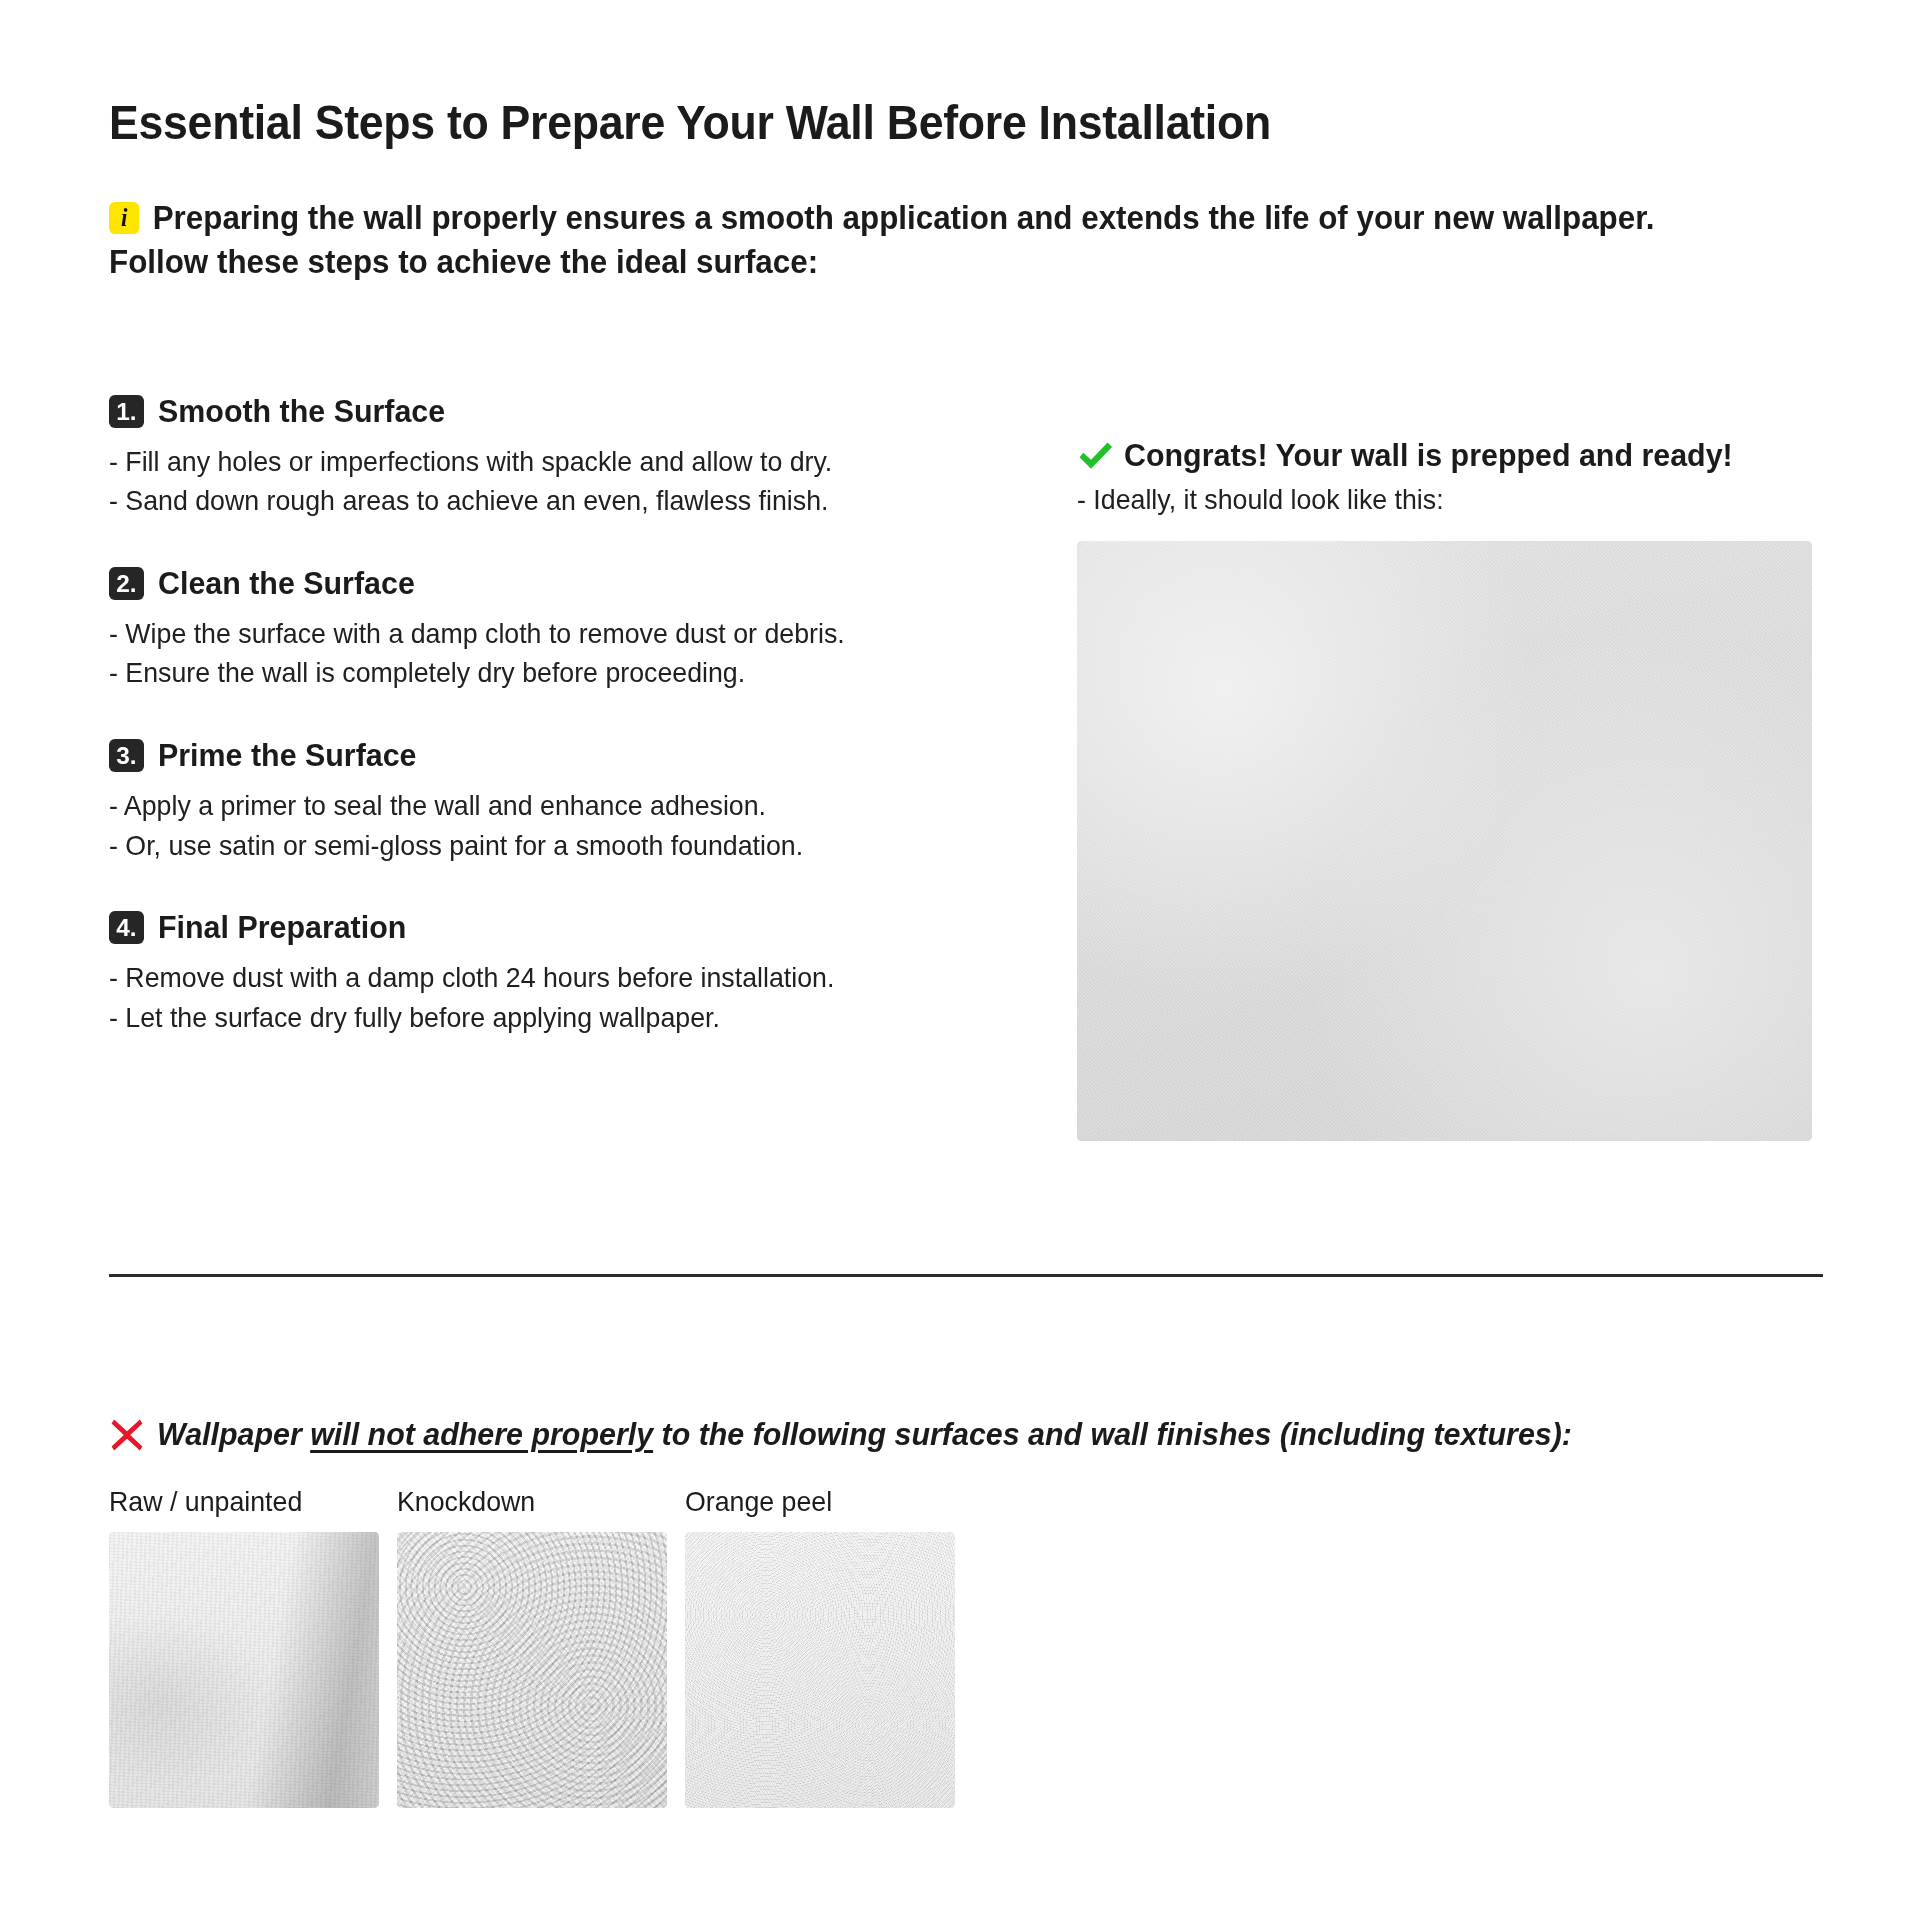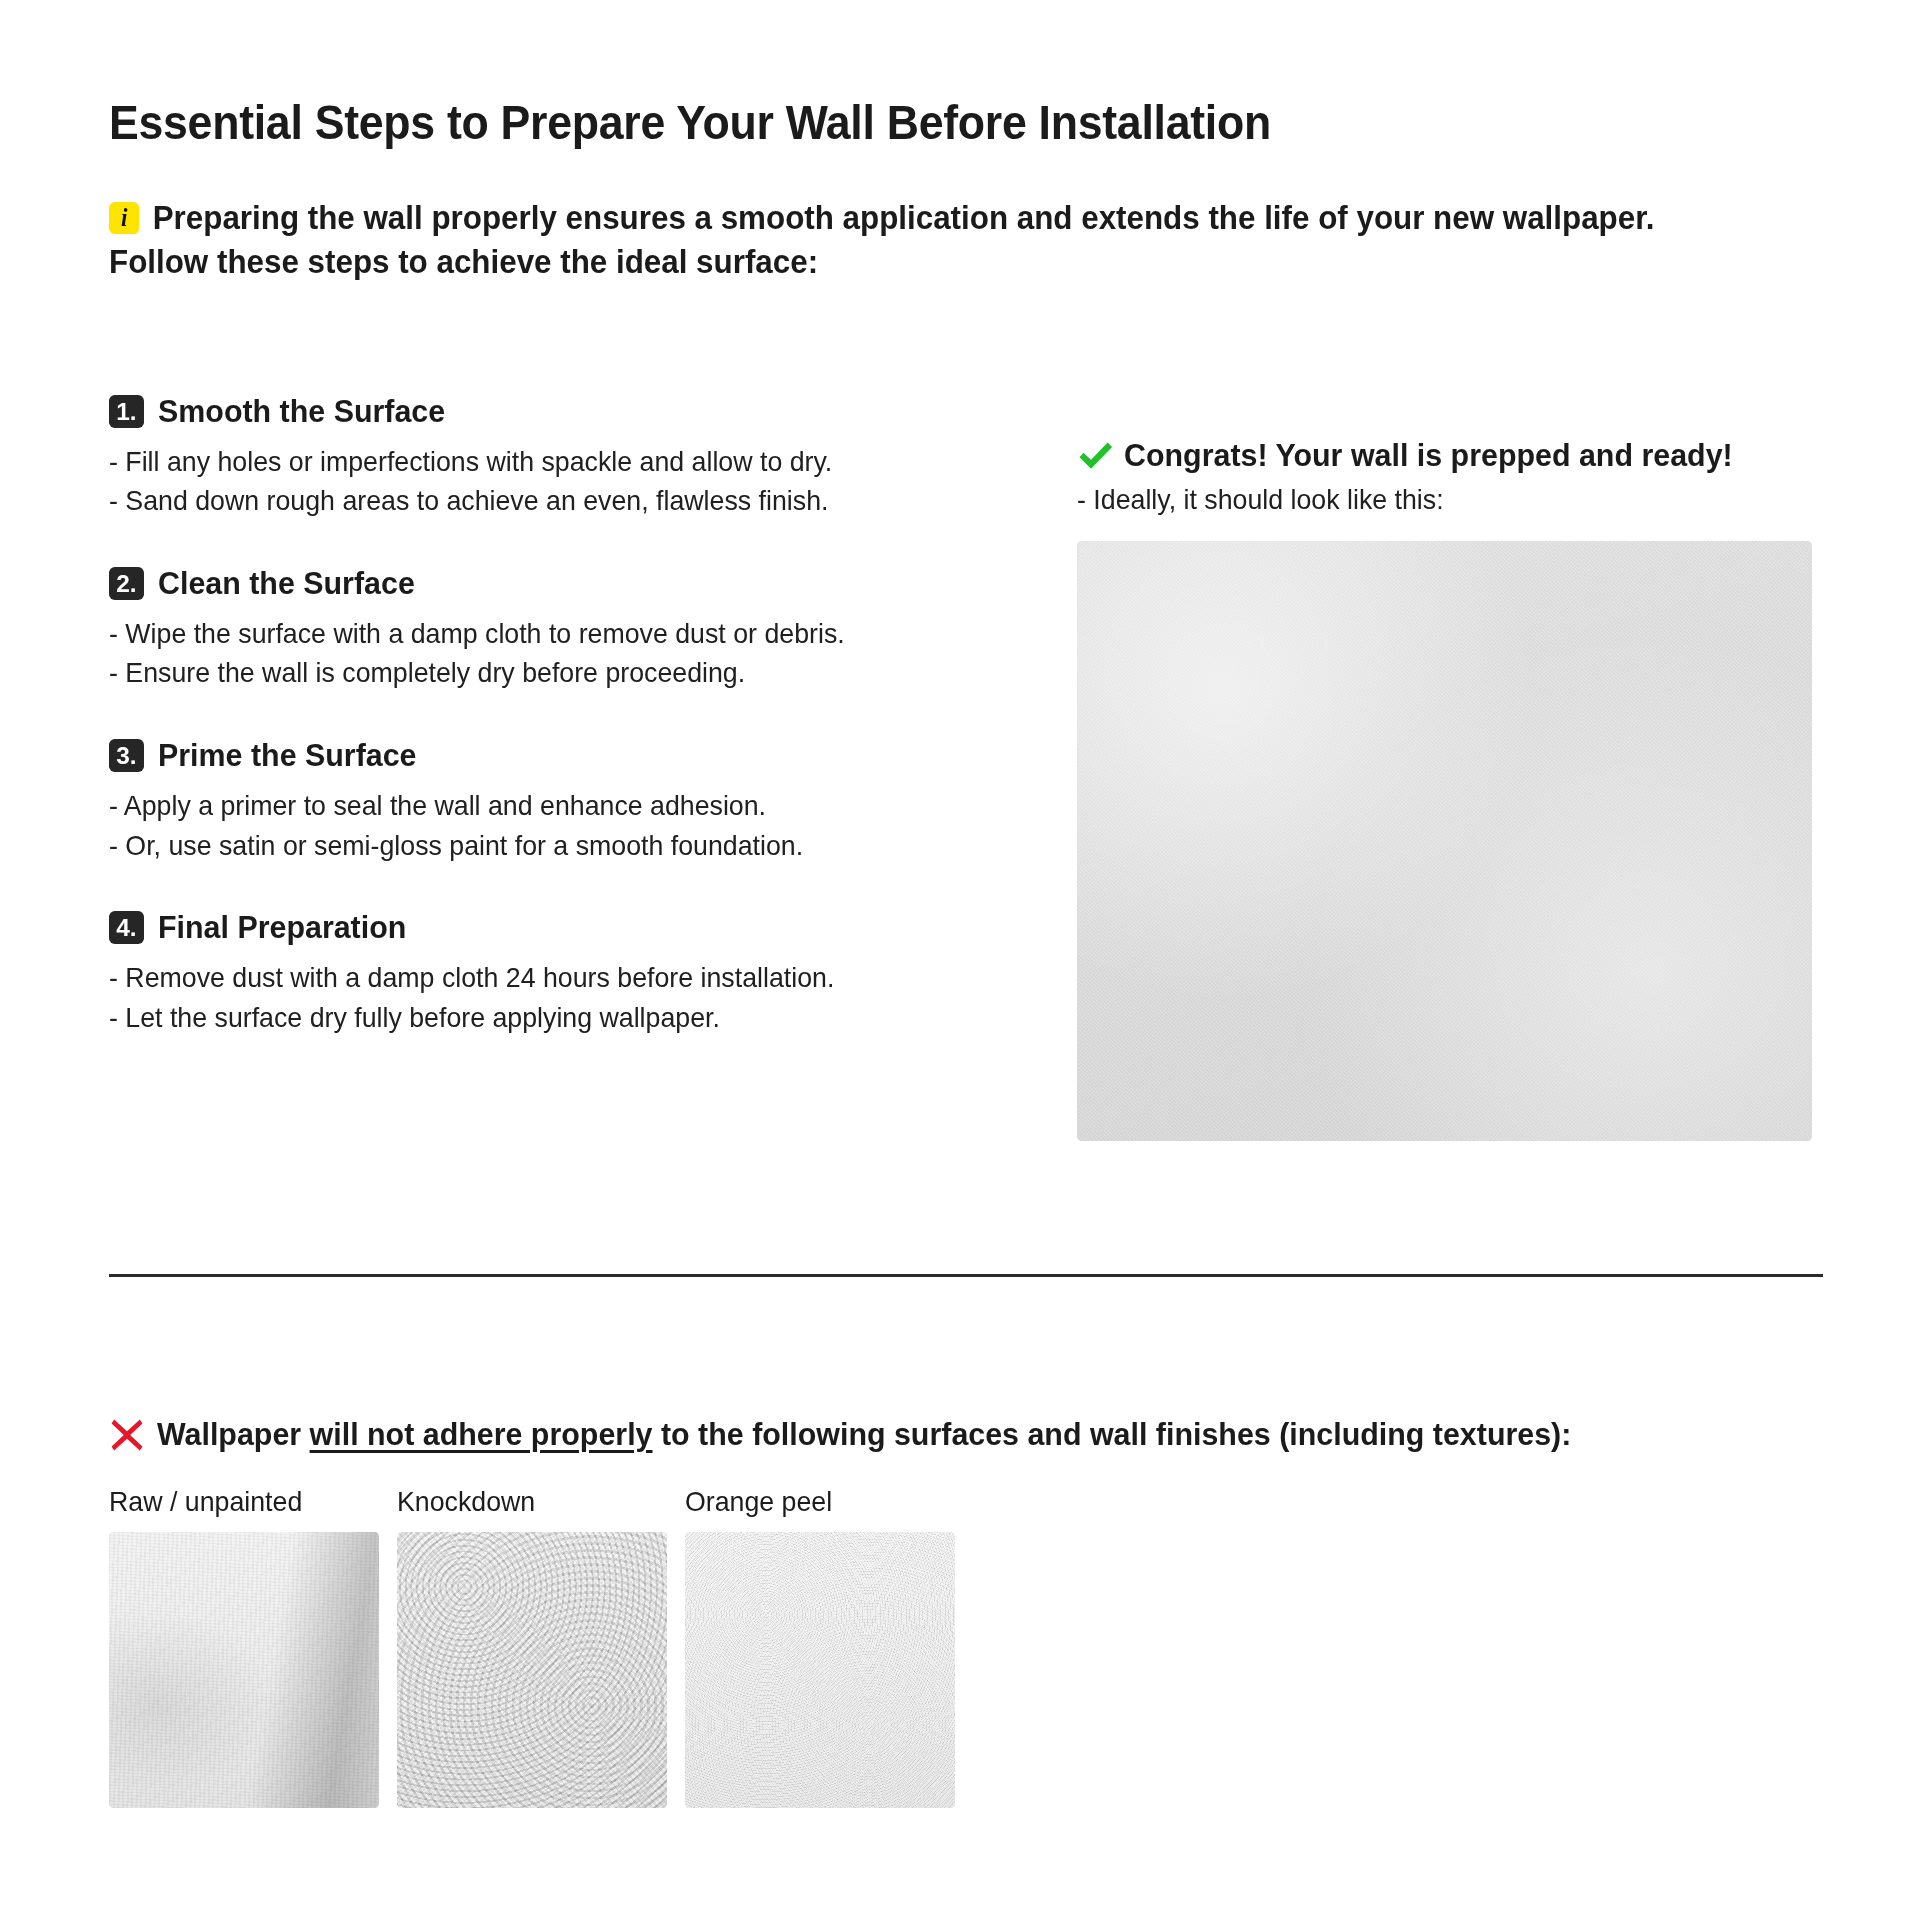--- a/index.html
+++ b/index.html
@@ -181,20 +181,21 @@
   }
 
   
   .warn-head {
     position: absolute;
     left: 109px;
     top: 1416px;
     display: flex;
     align-items: center;
     white-space: nowrap;
+    font-style: italic;
   }
   .x-icon {
     width: 36px;
     height: 36px;
     flex: none;
     margin-right: 11.6px;
   }
   .warn-text {
     font-size: 32px;
     font-weight: bold;

